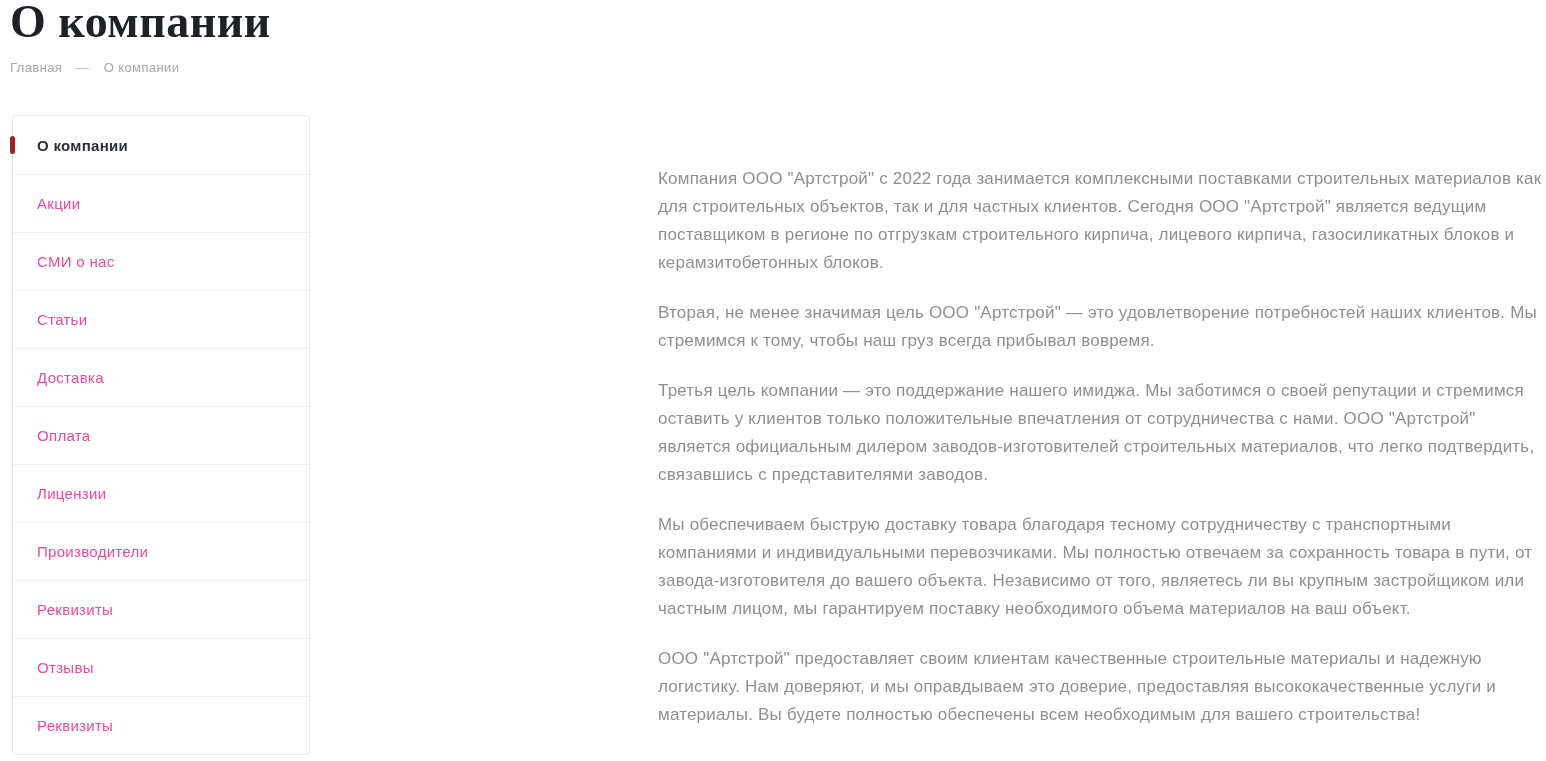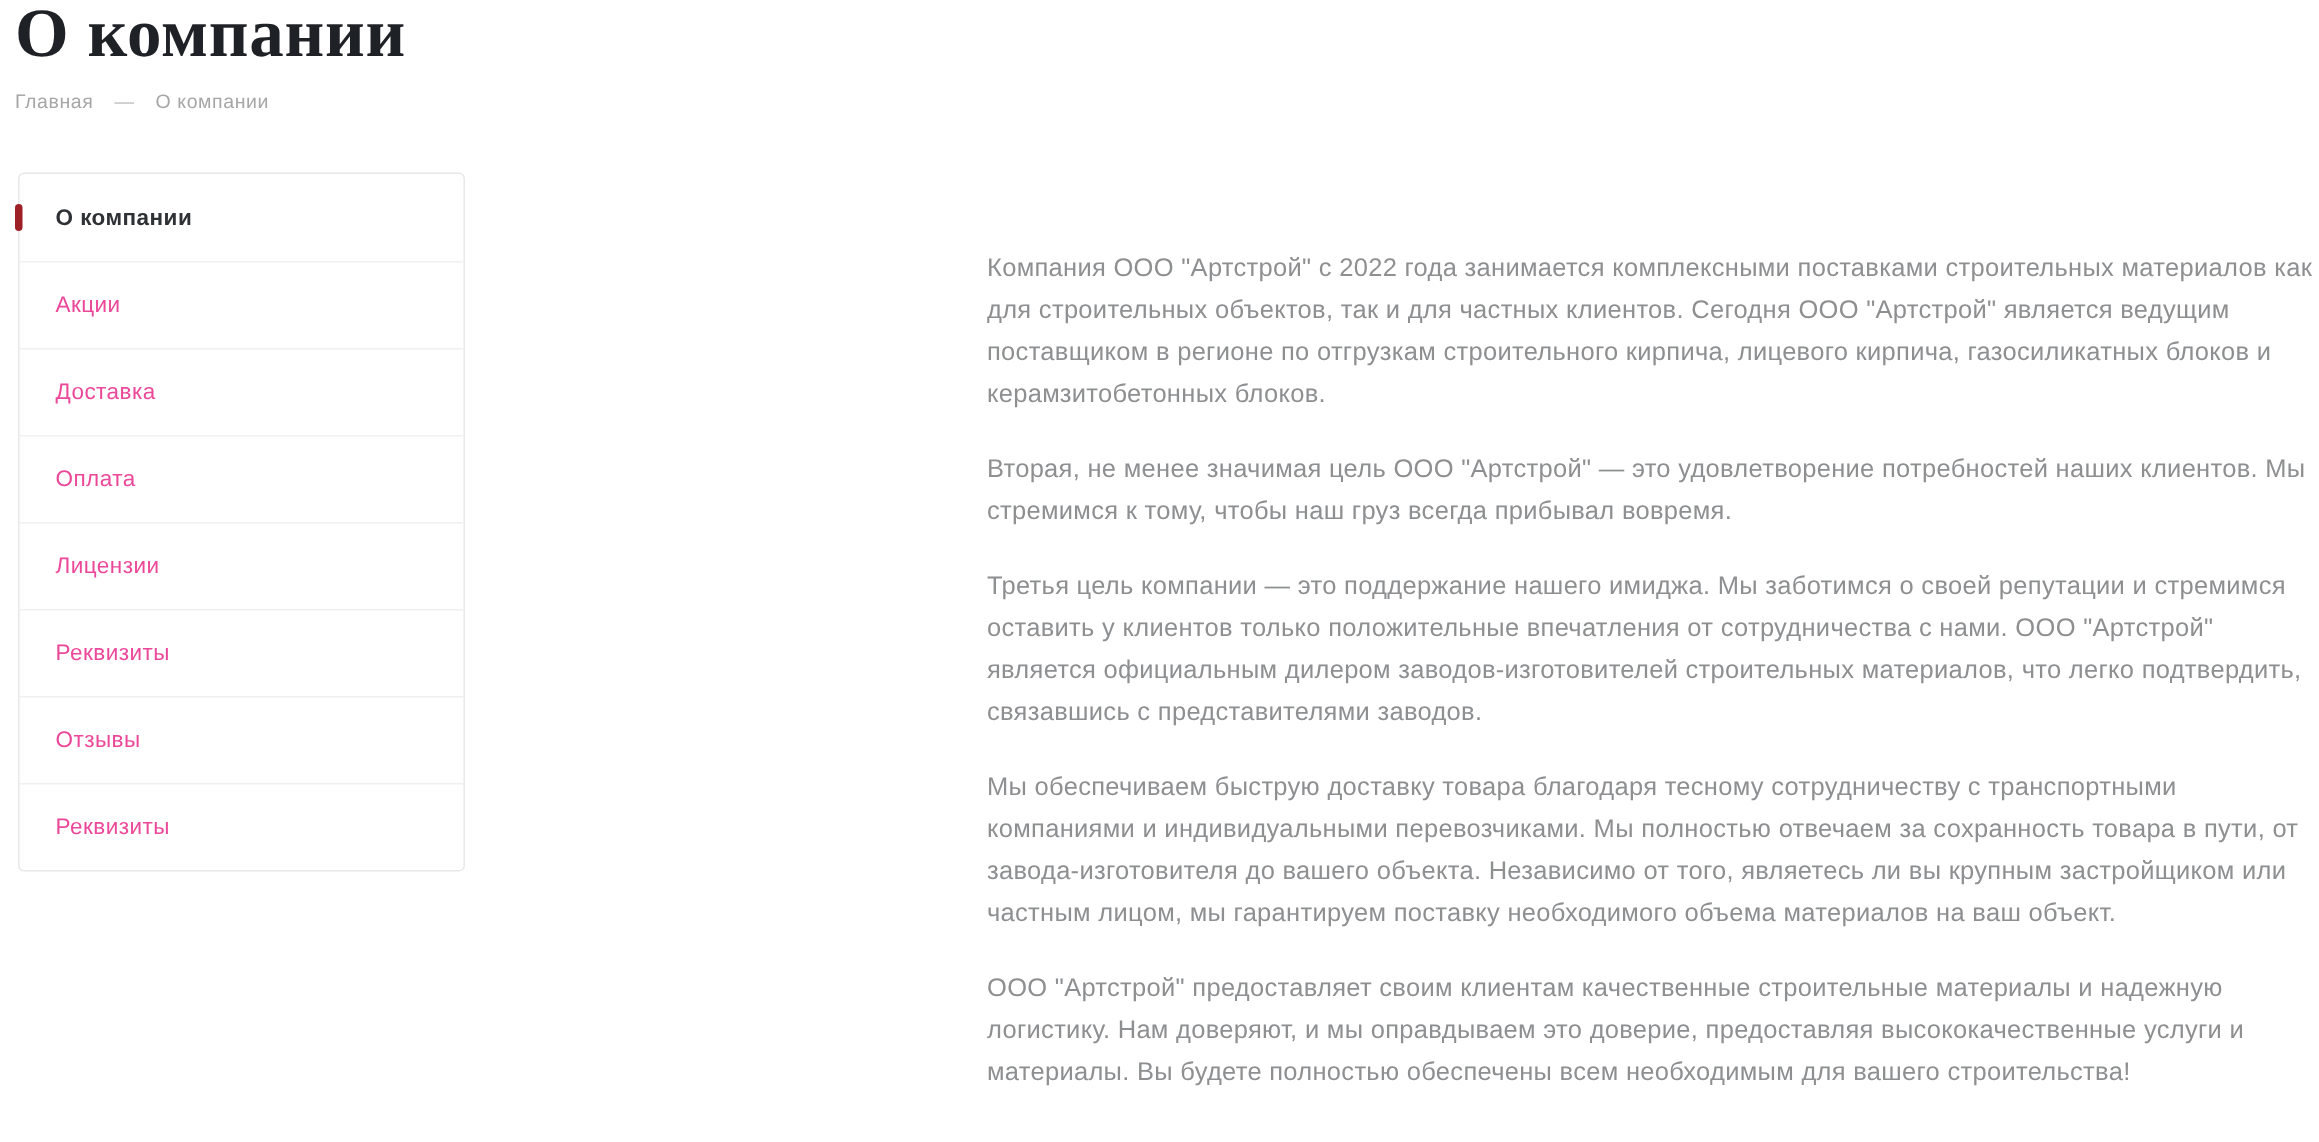--- a/index.html
+++ b/index.html
@@ -111,37 +111,49 @@
         <div class="side-item active">
           <span class="marker"></span>
           <span class="side-label">О компании</span>
         </div>
 
         <div class="side-item">
 
           <span class="side-label">Акции</span>
         </div>
 
+        <div class="side-item">
 
+          <span class="side-label">СМИ о нас</span>
+        </div>
+
+        <div class="side-item">
+
+          <span class="side-label">Статьи</span>
+        </div>
 
         <div class="side-item">
 
           <span class="side-label">Доставка</span>
         </div>
 
         <div class="side-item">
 
           <span class="side-label">Оплата</span>
         </div>
 
         <div class="side-item">
 
           <span class="side-label">Лицензии</span>
         </div>
 
+        <div class="side-item">
+
+          <span class="side-label">Производители</span>
+        </div>
 
         <div class="side-item">
 
           <span class="side-label">Реквизиты</span>
         </div>
 
         <div class="side-item">
 
           <span class="side-label">Отзывы</span>
         </div>

